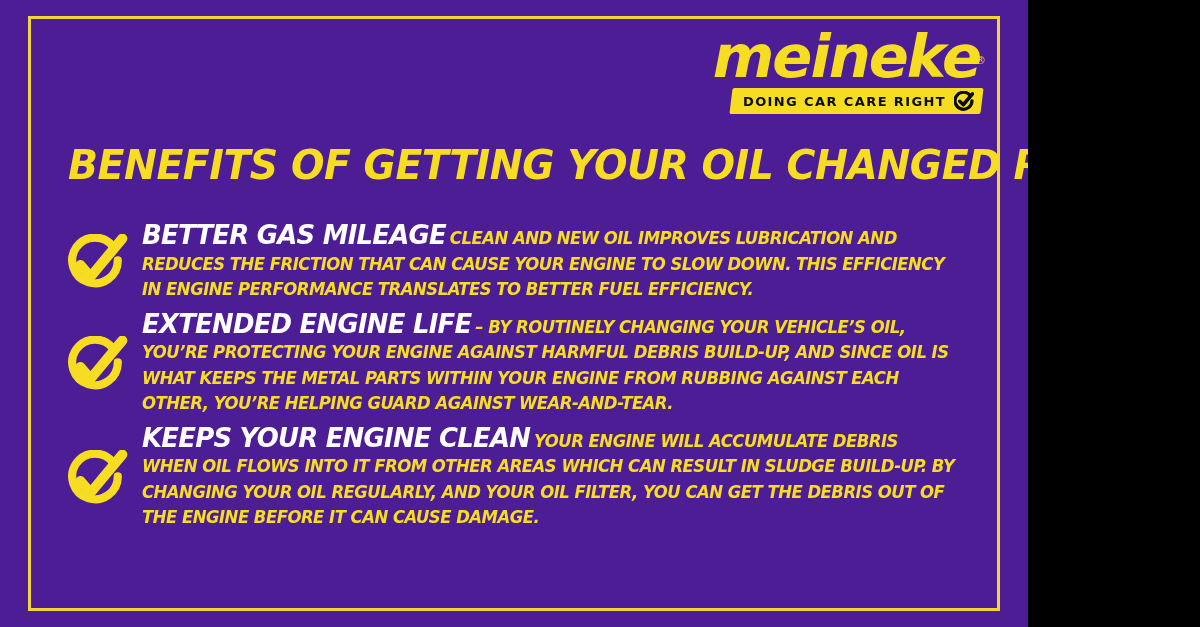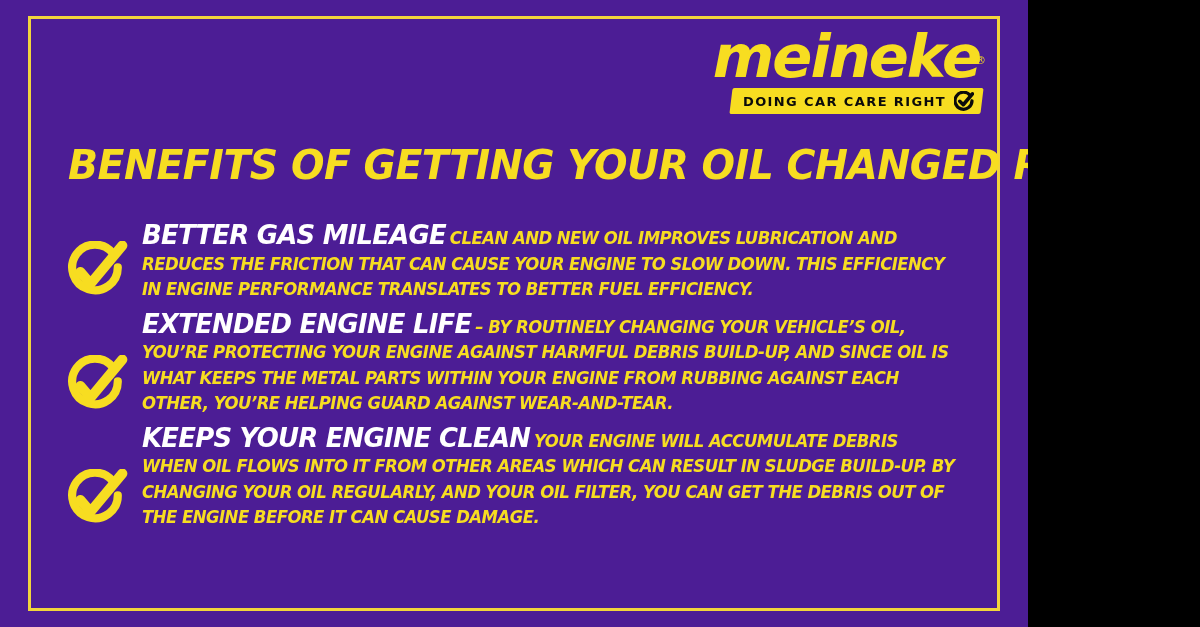--- a/index.html
+++ b/index.html
@@ -115,21 +115,21 @@
   
   .bullets {
     position: absolute;
     left: 62px;
     top: 222px;
     right: 36px;
   }
   .bullet {
     position: relative;
     display: flex;
-    align-items: flex-end;
+    align-items: center;
   }
   .bullet + .bullet { margin-top: 8px; }
   .bullet-icon {
     flex: 0 0 auto;
     width: 66px;
     height: 62px;
     margin-top: 6px;
     margin-right: 14px;
   }
   .bullet-body {

